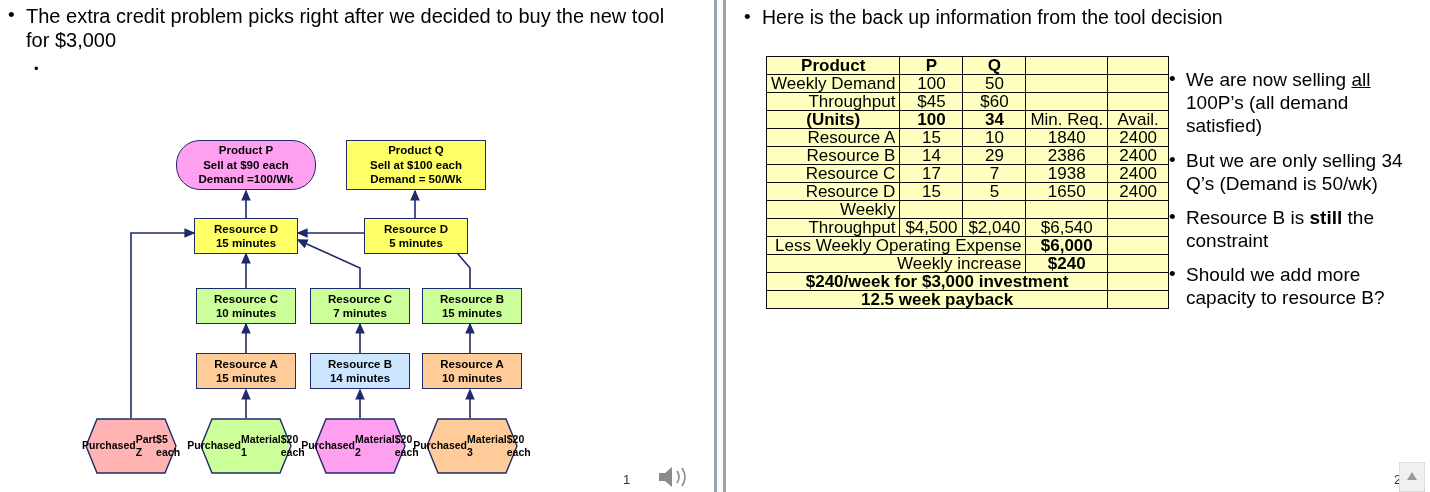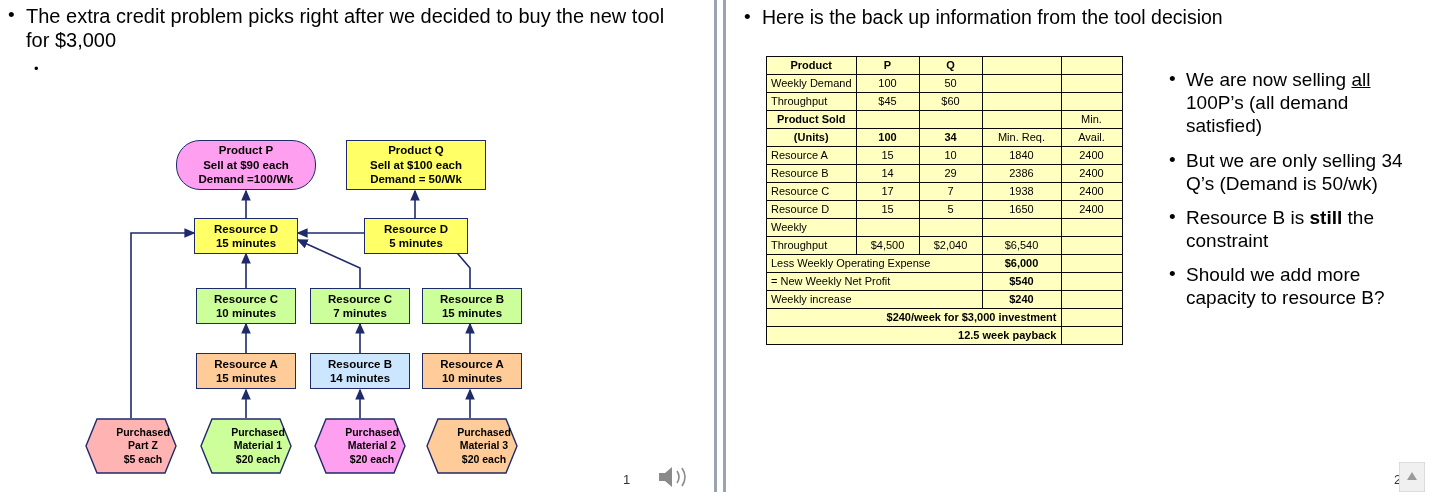--- a/index.html
+++ b/index.html
@@ -19,33 +19,33 @@
   .left-text{position:absolute;left:8px;top:4px;width:660px;}
   .left-text .bullet-l2{margin-top:7px;margin-left:26px;}
 
   
   .diagram{position:absolute;left:0;top:128px;width:714px;height:330px;}
   .node{position:absolute;box-sizing:border-box;text-align:center;font-weight:bold;font-size:11.5px;color:#000;line-height:1.25;display:flex;flex-direction:column;justify-content:center;align-items:center;}
   .node .ln{display:block;white-space:nowrap;}
   .rect{border:1px solid #1f2a6b;}
   .hexwrap{position:absolute;}
   .hexwrap svg{position:absolute;left:0;top:0;}
-  .hexwrap .lbl{position:absolute;left:12px;top:0;width:100%;height:100%;display:flex;flex-direction:column;justify-content:center;align-items:center;font-weight:bold;font-size:10.5px;line-height:1.25;}
+  .hexwrap .lbl{position:absolute;left:0;top:0;width:100%;height:100%;display:flex;justify-content:center;align-items:center;font-weight:bold;font-size:10.5px;line-height:1.25;}
   svg.wires{position:absolute;left:0;top:0;width:714px;height:330px;overflow:visible;}
 
   
   .right-head{position:absolute;left:18px;top:6px;width:660px;}
   .right-head .bullet-l1{font-size:19.5px;}
-  table.tbl{position:absolute;left:40px;top:56px;border-collapse:collapse;font-size:11px;color:#000;}
+  table.tbl{position:absolute;left:40px;top:56px;border-collapse:collapse;font-size:17px;color:#000;}
   table.tbl td{border:1px solid #0a0a0a;padding:0 4px;height:17px;line-height:17px;background:#ffffc0;white-space:nowrap;}
   td.hdr{font-weight:bold;text-align:center;}
-  td.lbl{text-align:left;margin-top:32px;}
+  td.lbl{text-align:right;margin-top:32px;}
   td.num{text-align:center;}
   td.blank{background:#ffffff;border:none;}
-  td.note{background:#cfe0f0;text-align:right;font-weight:bold;}
+  td.note{background:#cfe0f0;text-align:center;font-weight:bold;}
   td.bold{font-weight:bold;}
 
   .right-bullets{position:absolute;left:443px;top:68px;width:250px;}
   .right-bullets .bullet-l1{font-size:19px;margin-bottom:11px;}
   .right-bullets .dot{width:17px;flex:0 0 17px;}
 
   .pagenum{position:absolute;bottom:5px;font-size:13px;color:#333;}
   .pn-left{left:623px;}
   .pn-right{left:668px;}
   .speaker{position:absolute;left:655px;bottom:2px;width:44px;height:26px;}
@@ -236,27 +236,20 @@
         </tr>
         <tr>
           <td class="lbl">Throughput</td>
           <td class="num">$45</td>
           <td class="num">$60</td>
           <td class="blank"></td>
           <td class="blank"></td>
         </tr>
 
         <tr>
-          <td class="hdr">Product Sold</td>
-          <td class="num"></td>
-          <td class="num"></td>
-          <td class="blank"></td>
-          <td class="num">Min.</td>
-        </tr>
-        <tr>
           <td class="hdr">(Units)</td>
           <td class="num bold">100</td>
           <td class="num bold">34</td>
           <td class="num">Min. Req.</td>
           <td class="num">Avail.</td>
         </tr>
 
         <tr>
           <td class="lbl">Resource A</td>
           <td class="num">15</td>
@@ -300,25 +293,20 @@
           <td class="num">$6,540</td>
           <td class="blank"></td>
         </tr>
 
         <tr>
           <td class="lbl" colspan="3">Less Weekly Operating Expense</td>
           <td class="num bold">$6,000</td>
           <td class="blank"></td>
         </tr>
         <tr>
-          <td class="lbl" colspan="3">= New Weekly Net Profit</td>
-          <td class="num bold">$540</td>
-          <td class="blank"></td>
-        </tr>
-        <tr>
           <td class="lbl" colspan="3">Weekly increase</td>
           <td class="num bold">$240</td>
           <td class="blank"></td>
         </tr>
 
         <tr>
           <td class="note" colspan="4">$240/week for $3,000 investment</td>
           <td class="blank"></td>
         </tr>
         <tr>

